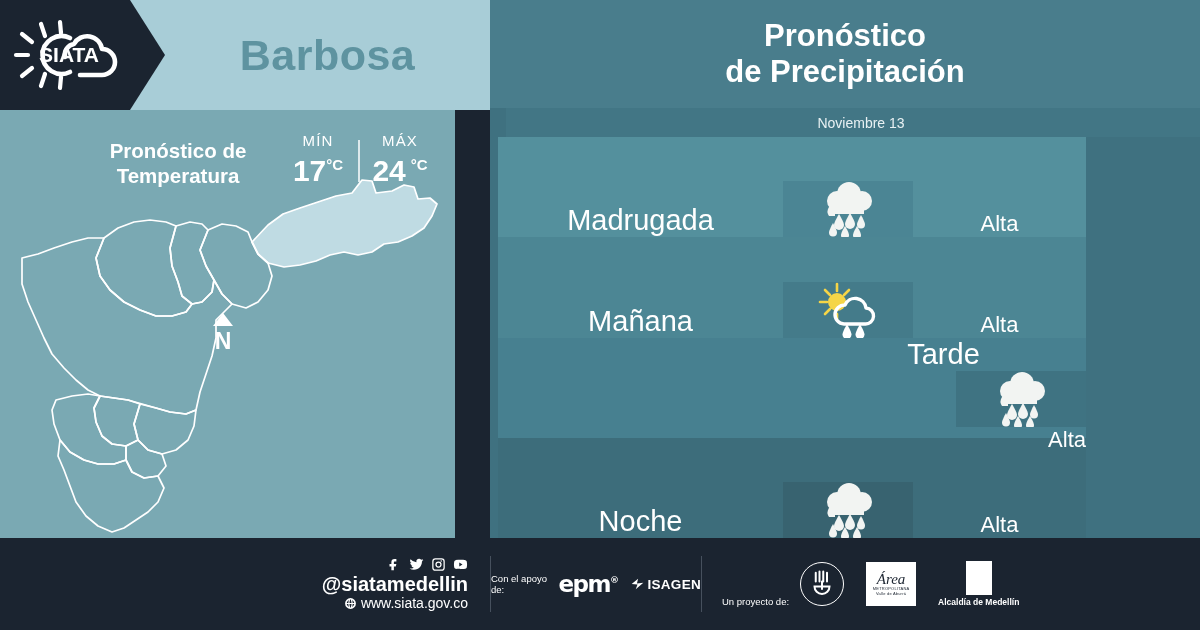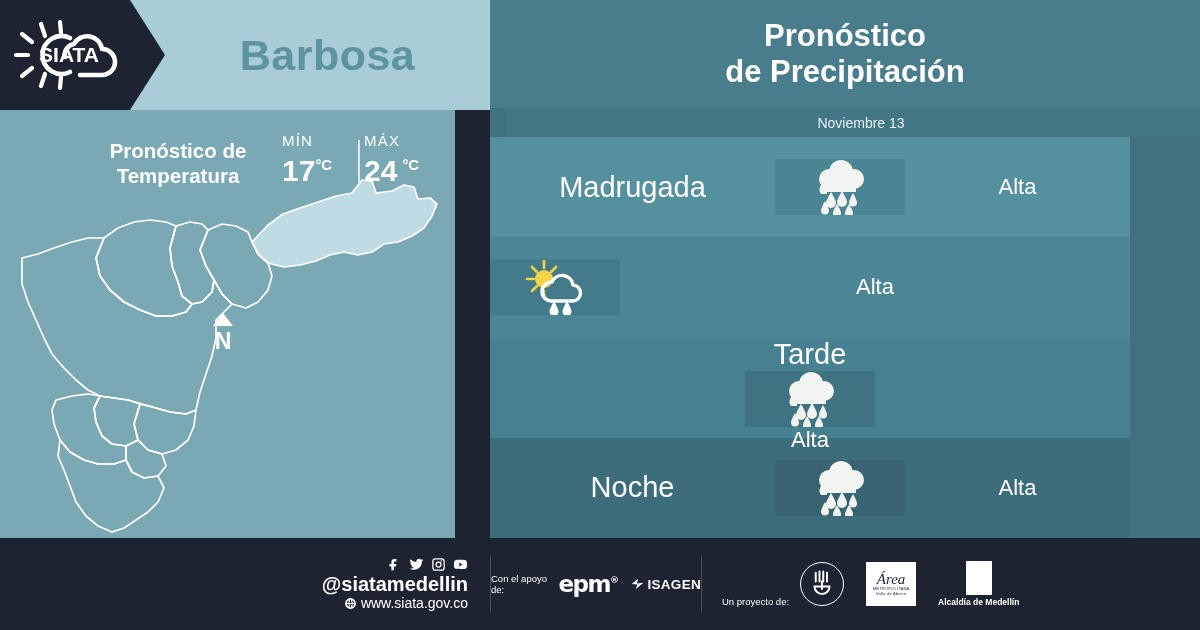--- a/index.html
+++ b/index.html
@@ -36,21 +36,21 @@
   }
   .temp-row {
     position:absolute; left:0; top:16px; width:490px; height:72px;
     display:flex; align-items:flex-start; padding-left:88px;
   }
   .temp-title {
     color:#ffffff; font-size:20.5px; font-weight:bold; line-height:25px;
     text-align:center; width:180px; padding-top:12px;
   }
   .temp-vals { display:flex; align-items:flex-start; margin-left:14px; padding-top:6px; }
-  .temp-item { color:#ffffff; width:72px; }
+  .temp-item { text-align:center; color:#ffffff; width:72px; }
   .temp-lab { font-size:15px; letter-spacing:1.2px; display:block; }
   .temp-num { font-size:30px; font-weight:bold; display:block; line-height:32px; }
   .temp-num .deg { font-size:15px; font-weight:bold; vertical-align:super; }
   .temp-num .deg-sp { font-size:15px; font-weight:bold; vertical-align:super; margin-left:5px; }
   .temp-div { width:2px; height:42px; background:#ffffff; opacity:.75; margin:8px 4px 0 4px; }
 
   .map-wrap { position:absolute; left:0; top:58px; width:490px; height:370px; }
   .map-svg { width:100%; height:100%; }
 
   
@@ -61,21 +61,21 @@
     display:flex; flex-direction:column; align-items:center; justify-content:center;
   }
   .fc-title { color:#ffffff; font-size:31px; font-weight:bold; line-height:36px; text-align:center; }
   .date-band {
     position:absolute; left:16px; top:108px; width:710px; height:29px;
     background:#427685; display:flex; align-items:center; justify-content:center;
   }
   .date-text { color:#e8f1f3; font-size:14px; }
 
   .rows { position:absolute; left:0; top:137px; width:710px; height:401px; }
-  .frow { display:flex; width:640px; height:100.25px; align-items:center; }
+  .frow { display:flex; width:588px; height:100.25px; align-items:flex-end;margin-left:8px; }
   .frow .c-label {
     width:285px; display:flex; align-items:center; justify-content:center;
     color:#ffffff; font-size:29px;
   }
   .frow .c-icon {
     width:130px; display:flex; align-items:center; justify-content:center;
   }
   .frow .c-val {
     flex:1; display:flex; align-items:center; justify-content:center;
     color:#ffffff; font-size:22px;
@@ -253,20 +253,21 @@
               <path d="M16 42 c0 0 -4 7 -4 9.5 a4 4 0 0 0 8 0 c0 -2.5 -4 -9.5 -4 -9.5 z"></path>
               <path d="M28 45 c0 0 -4 6.5 -4 9 a4 4 0 0 0 8 0 c0 -2.5 -4 -9 -4 -9 z"></path>
               <path d="M40 45 c0 0 -4 6.5 -4 9 a4 4 0 0 0 8 0 c0 -2.5 -4 -9 -4 -9 z"></path>
             </g>
           </svg>
         </div>
         <div class="c-val">Alta</div>
       </div>
 
       <div class="frow r1">
+        <div class="c-label">Mañana</div>
         <div class="c-icon">
           <svg class="wx" viewBox="0 0 62 56">
             <g stroke="#f5d547" stroke-width="2.6" stroke-linecap="round">
               <line x1="20" y1="2" x2="20" y2="9"></line>
               <line x1="8" y1="8" x2="13" y2="13"></line>
               <line x1="3" y1="20" x2="10" y2="20"></line>
               <line x1="8" y1="32" x2="13" y2="27"></line>
               <line x1="32" y1="8" x2="27" y2="13"></line>
               <line x1="20" y1="38" x2="20" y2="32"></line>
             </g>

